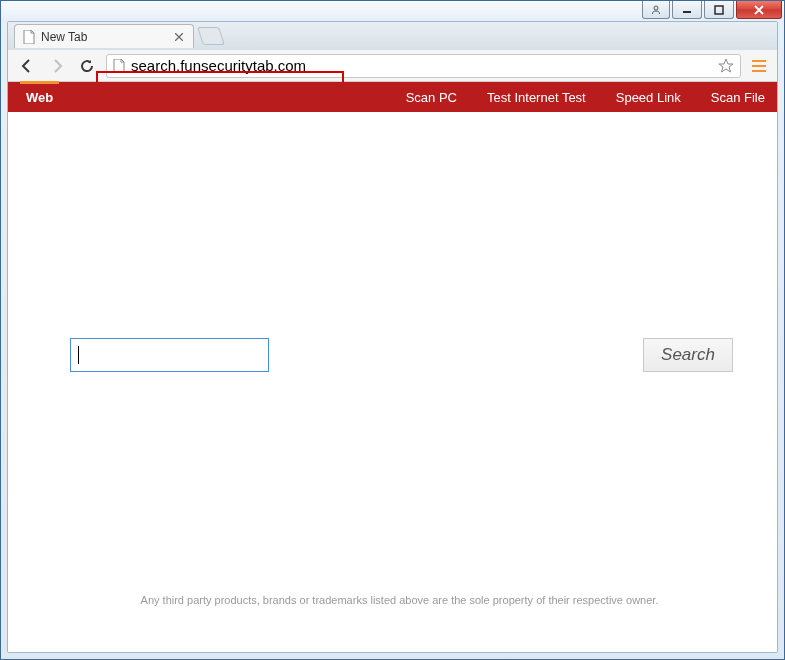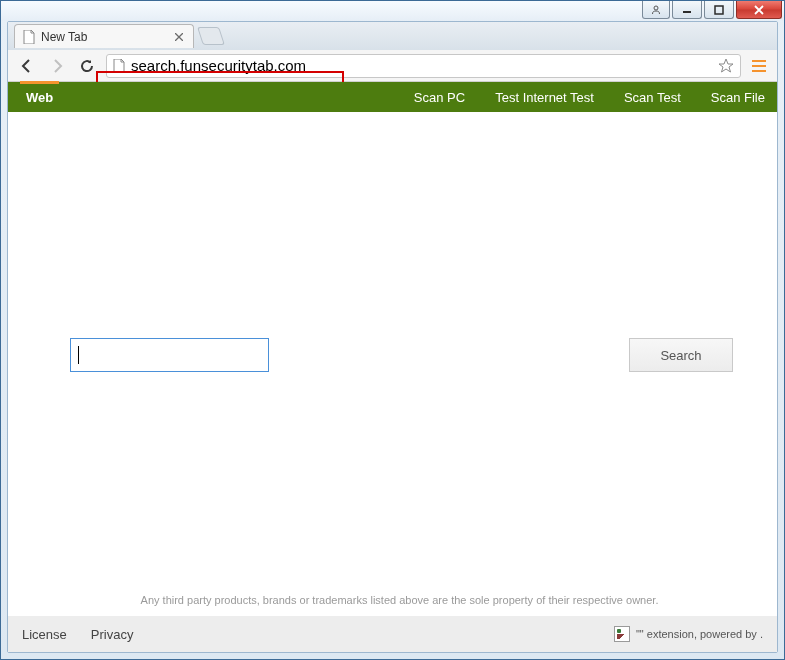--- a/index.html
+++ b/index.html
@@ -32,33 +32,33 @@
   .omnibox { flex: 1; height: 24px; background: #fff; border: 1px solid #c7c7c7; border-radius: 3px; display:flex; align-items:center; padding: 0 6px; font-size: 15px; color:#222; gap:6px; position: relative; }
   .omnibox .page-glyph { width: 12px; height: 14px; flex-shrink:0; }
   .omnibox .url { flex:1; white-space: nowrap; overflow:hidden; font-family: Arial, sans-serif; font-size: 15px; color: #000; }
   .omnibox .star { width: 16px; height:16px; color:#8a8a8a; }
   .highlight-box { position:absolute; left: 88px; top: 49px; width: 248px; height: 29px; border: 2px solid #d40000; pointer-events:none; }
   .menu-btn { width: 20px; height: 20px; display:flex; flex-direction:column; justify-content:center; gap:3px; align-items:center; cursor:default; }
   .menu-btn span { display:block; width:14px; height:2px; background:#f5932e; }
 
   
   .page { position:absolute; left:0; right:0; top:60px; bottom:0; background:#fff; display:flex; flex-direction:column; }
-  .blackbar { height: 30px; background: #4d7c0f; color:#fff; display:flex; align-items:center; padding: 0 12px; font-size: 13px; }
+  .blackbar { height: 30px; background: #b91c1c; color:#fff; display:flex; align-items:center; padding: 0 12px; font-size: 13px; }
   .blackbar .webtab { position: relative; font-weight: bold; padding: 0 6px; height: 100%; display:flex; align-items:center; }
   .blackbar .webtab::before { content:""; position:absolute; top:-1px; left:0; right:0; height:3px; background:#f5932e; }
   .blackbar .spacer { flex:1; }
   .blackbar .link { margin-left: 30px; color:#fff; cursor:default; }
 
   .page-body { flex:1; position:relative; background:#fff; }
 
   .search-row { position:absolute; left: 62px; right: 44px; top: 226px; display:flex; gap: 14px; align-items:stretch; }
   .search-input { flex:1; height: 34px; border: 1px solid #4a90d9; background:#fff; padding: 0 8px; font-size:14px; color:#000; outline:none; }
   .search-input-wrap { flex:1; position:relative; }
   .caret { position:absolute; left:8px; top:8px; width:1px; height:18px; background:#000; }
-  .search-button { width: 104px; height: 34px; background: linear-gradient(to bottom,#f7f7f7,#ececec); border:1px solid #c9c9c9; color:#555; font-size:13px; cursor:default; }
+  .search-button { width: 90px; height: 34px; background: linear-gradient(to bottom,#f7f7f7,#ececec); border:1px solid #c9c9c9; color:#555; font-size:17px; cursor:default;font-style:italic; }
 
   .disclaimer { position:absolute; left:14px; right:0; bottom: 46px; text-align:center; font-size:11px; color:#9a9a9a; }
 
   .footer { position:absolute; left:0; right:0; bottom:0; height: 36px; background:#ededed; display:flex; align-items:center; padding: 0 14px; font-size:13px; color:#444; gap: 24px; }
   .footer .right { margin-left:auto; display:flex; align-items:center; gap:6px; font-size:11px; color:#555; }
   .broken-img { width:16px; height:16px; border:1px solid #9a9a9a; background:#fff; position:relative; }
   .broken-img::before { content:""; position:absolute; left:2px; top:2px; width:4px; height:4px; background:#3a7a3a; border-radius:1px; }
   .broken-img::after { content:""; position:absolute; left:2px; bottom:2px; right:2px; height:5px; background: linear-gradient(135deg,#8a3a3a 0 50%, transparent 50%); }
 
 </style>
@@ -154,40 +154,32 @@
     <div class="highlight-box"></div>
 
     <div class="page">
       <div class="blackbar">
         <div class="webtab">
             <span>Web</span>
           </div>
         <div class="spacer"></div>
         <div class="link"><span>Scan PC</span></div>
         <div class="link"><span>Test Internet Test</span></div>
-        <div class="link"><span>Scan Test</span></div>
+        <div class="link"><span>Speed Link</span></div>
         <div class="link"><span>Scan File</span></div>
       </div>
 
       <div class="page-body">
         <div class="search-row">
           <div class="search-input-wrap">
             <input class="search-input" type="text" value="" style="">
             <div class="caret"></div>
           </div>
           <button class="search-button">Search</button>
         </div>
 
         <div class="disclaimer">Any third party products, brands or trademarks listed above are the sole property of their respective owner.</div>
 
-        <div class="footer">
-          <span>License</span>
-          <span>Privacy</span>
-          <div class="right">
-            <span class="broken-img"></span>
-            <span>"" extension, powered by .</span>
-          </div>
-        </div>
       </div>
     </div>
 
   </div>
 </div>
 
 </body></html>

